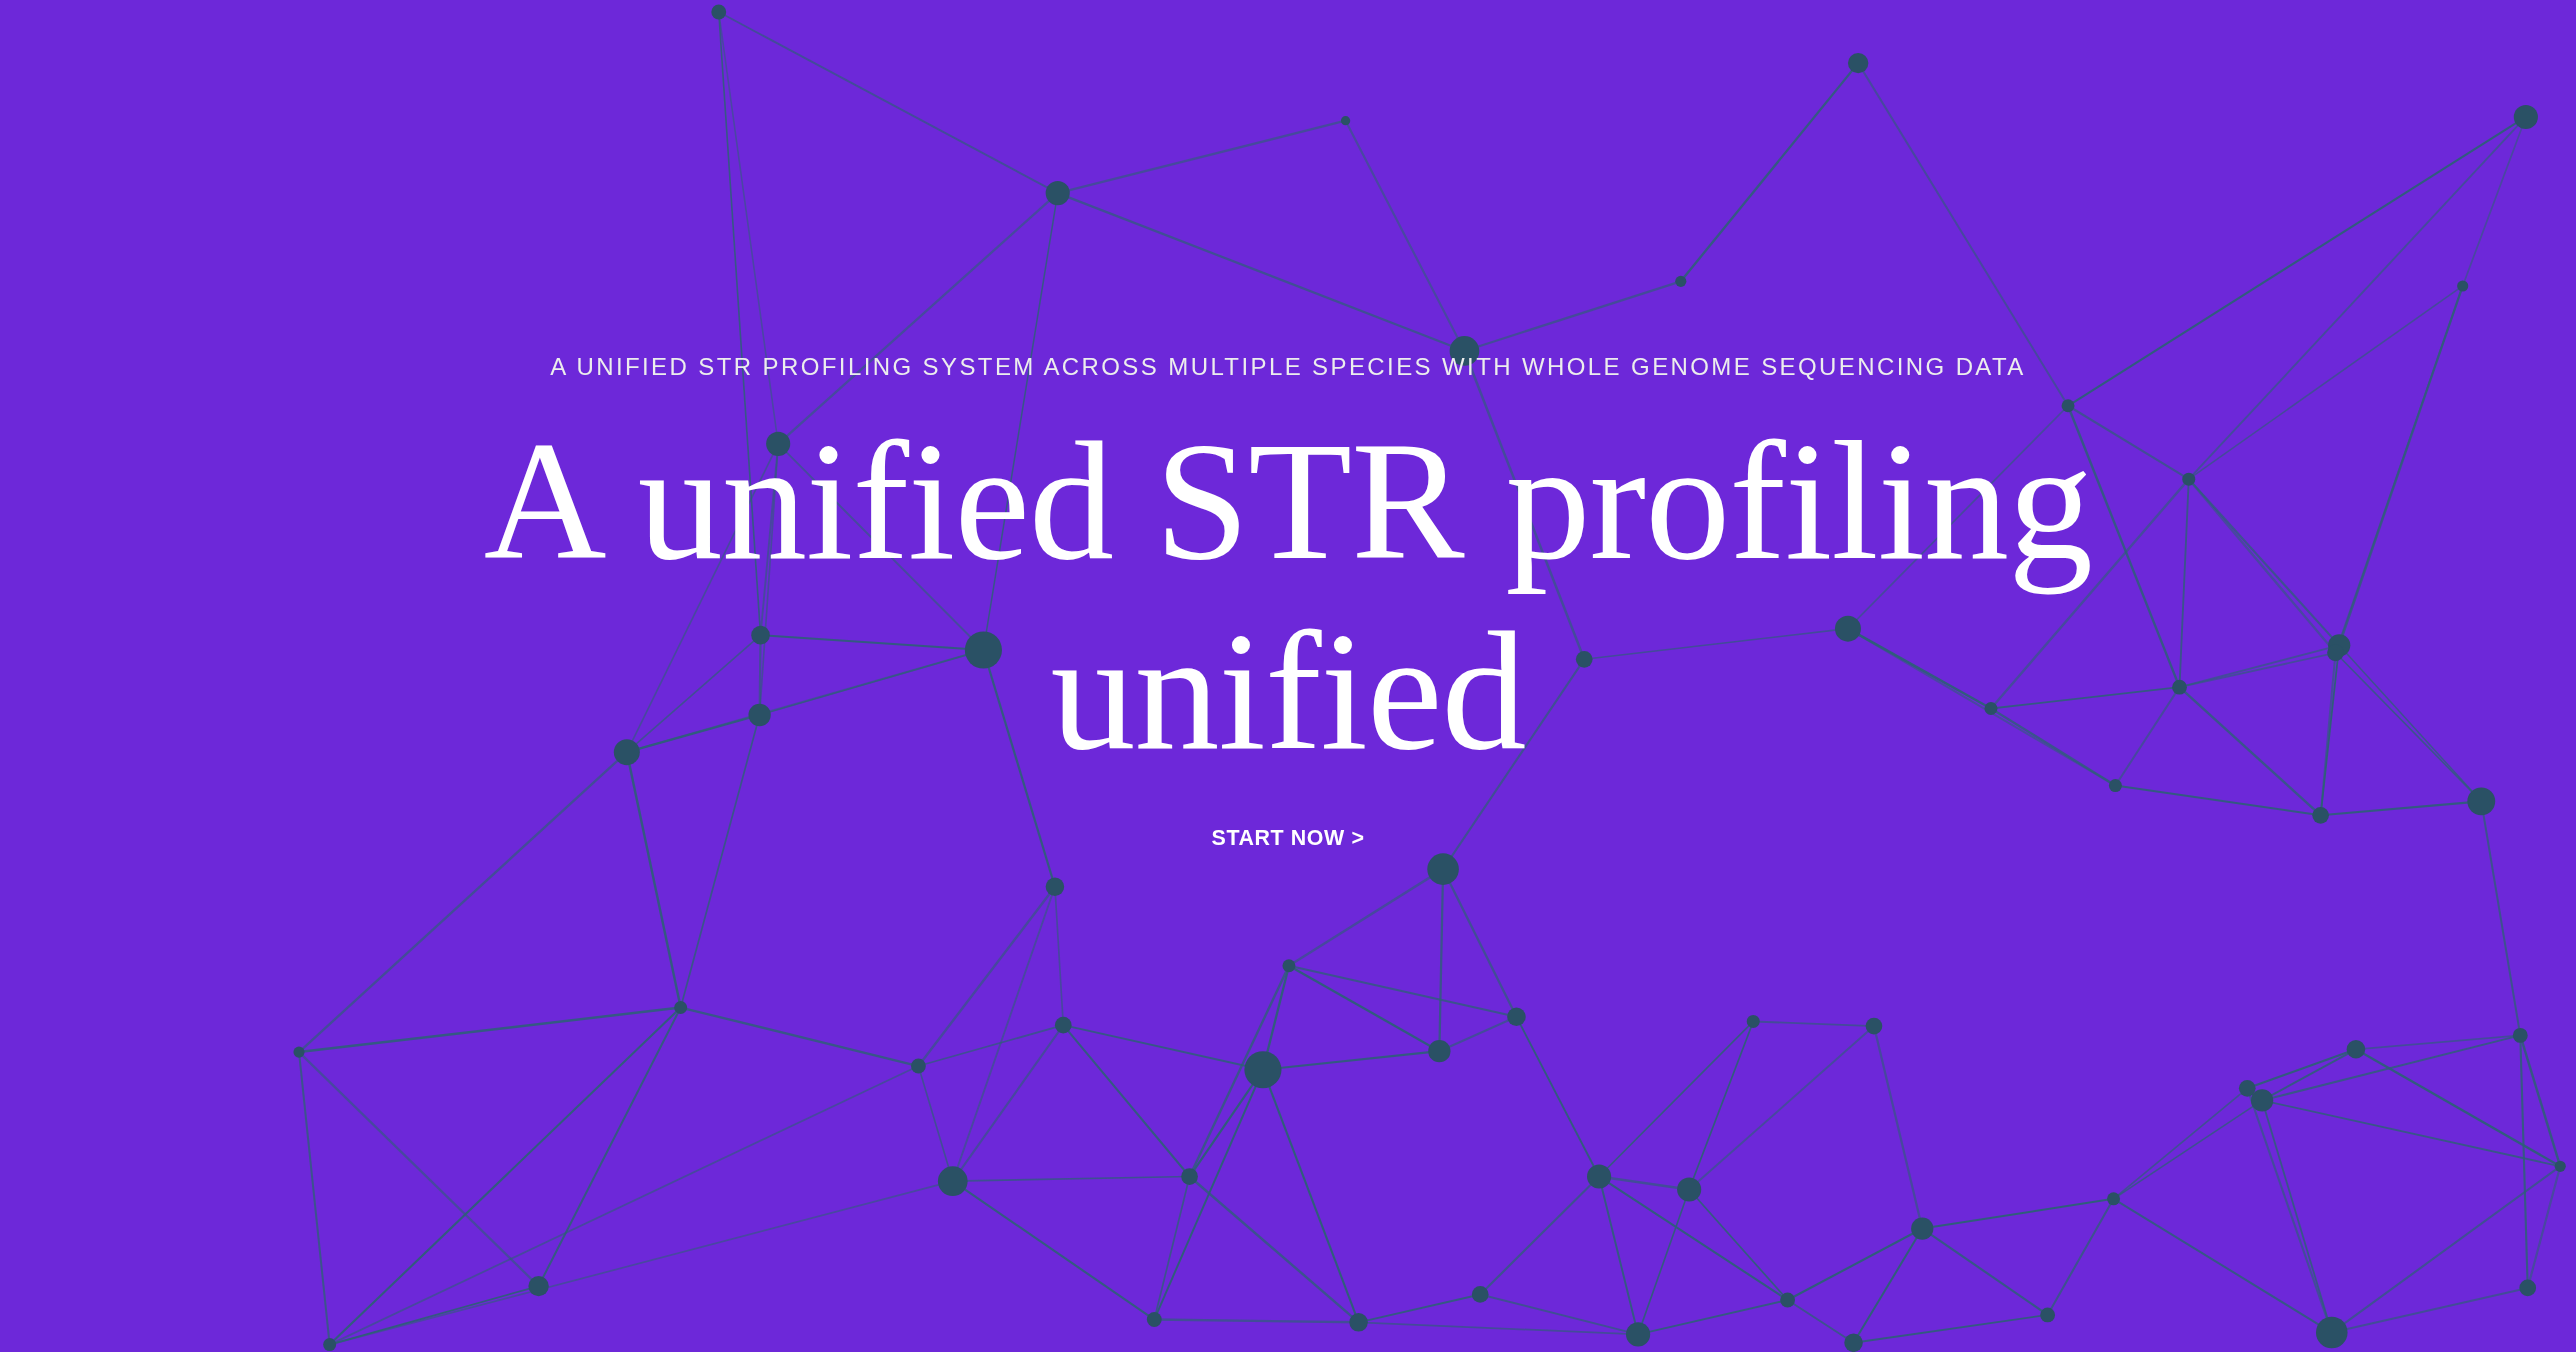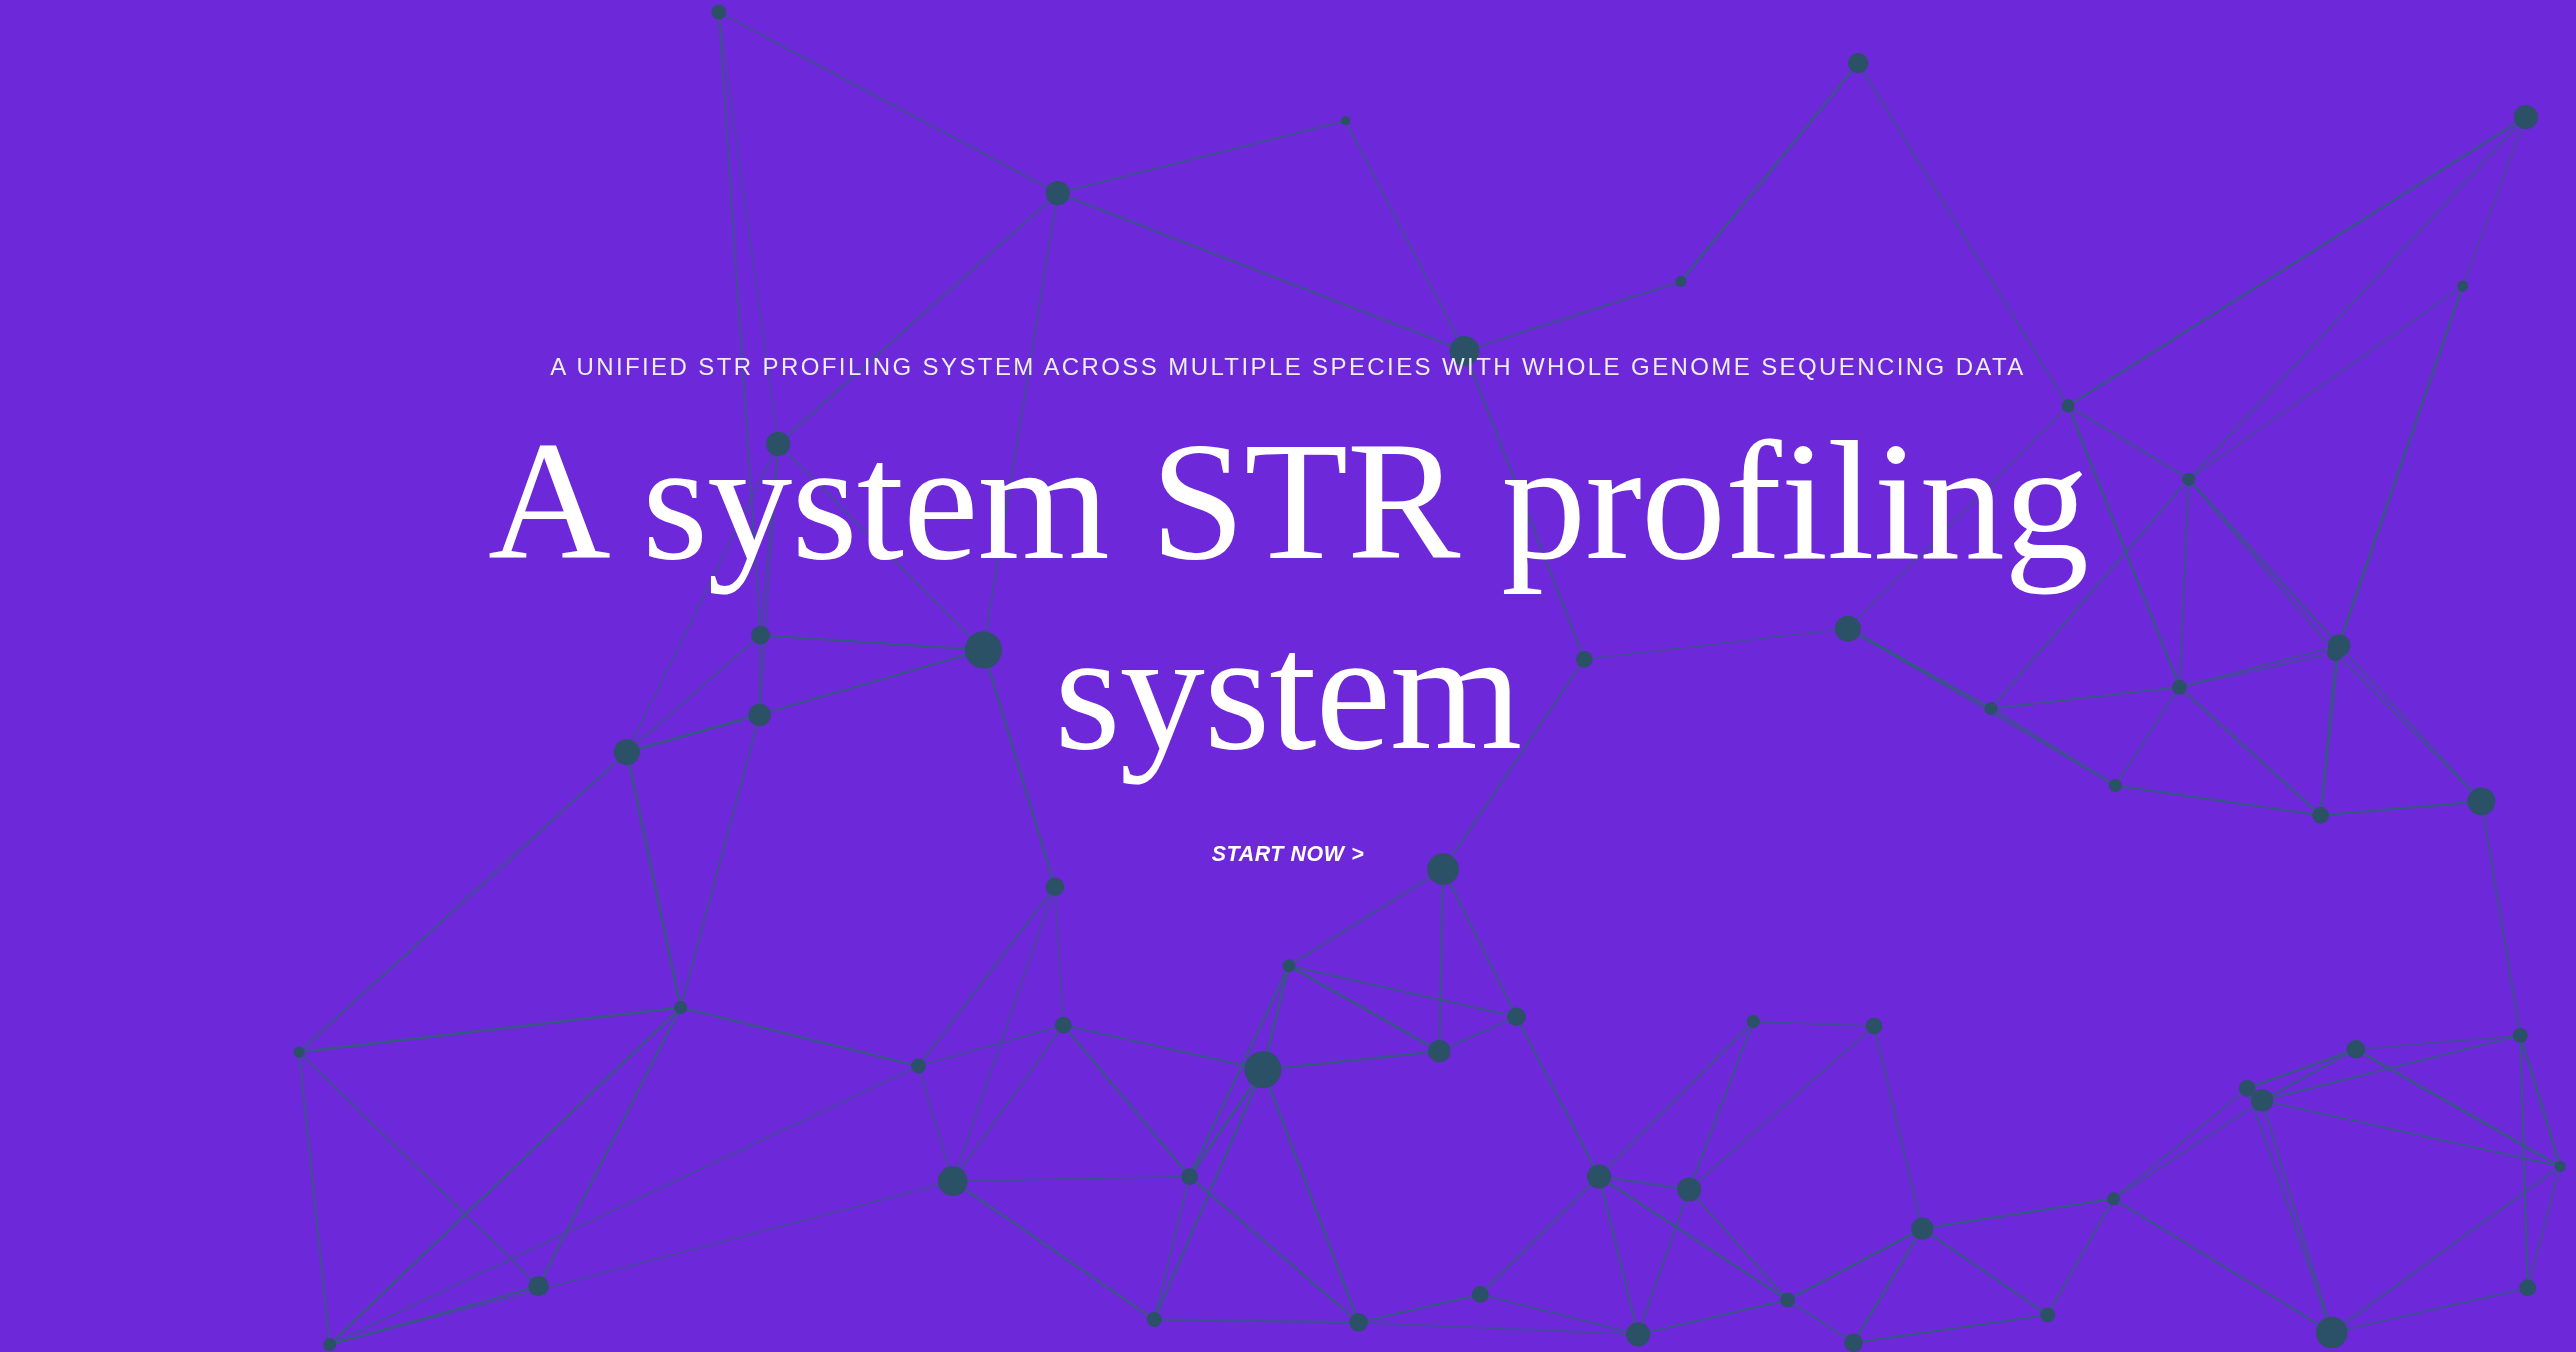--- a/index.html
+++ b/index.html
@@ -65,24 +65,23 @@
     font-weight:400;
     line-height:1.12;
     color:#ffffff;
     text-align:center;
     letter-spacing:-0.9px;
     margin-top:24px;
     max-width:1950px;
   }
 
   .cta-wrap {
-    margin-top:52px;
+    margin-top:36px;
     display:flex;
     justify-content:center;
-    font-style:italic;
   }
 
   .cta {
     font-family:"Liberation Sans", sans-serif;
     font-size:21.4px;
     font-weight:700;
     letter-spacing:0.6px;
     color:#ffffff;
     text-decoration:none;
     display:inline-block;
@@ -291,21 +290,21 @@
         <circle cx="1243" cy="1421" r="8" fill="#2a5165"></circle>
         <circle cx="2757" cy="1256" r="6" fill="#2a5165"></circle>
         <circle cx="1996" cy="1446" r="10" fill="#2a5165"></circle>
       </g>
   </svg>
 
   <div id="hero-content">
 
     <p class="eyebrow">A UNIFIED STR PROFILING SYSTEM ACROSS MULTIPLE SPECIES WITH WHOLE GENOME SEQUENCING DATA</p>
 
-    <h1 class="headline">A system STR profiling system</h1>
+    <h1 class="headline">A unified STR profiling unified</h1>
 
     <div class="cta-wrap">
       <a class="cta" href="#">START NOW &gt;</a>
     </div>
 
   </div>
 </div>
 
 
 </body></html>

